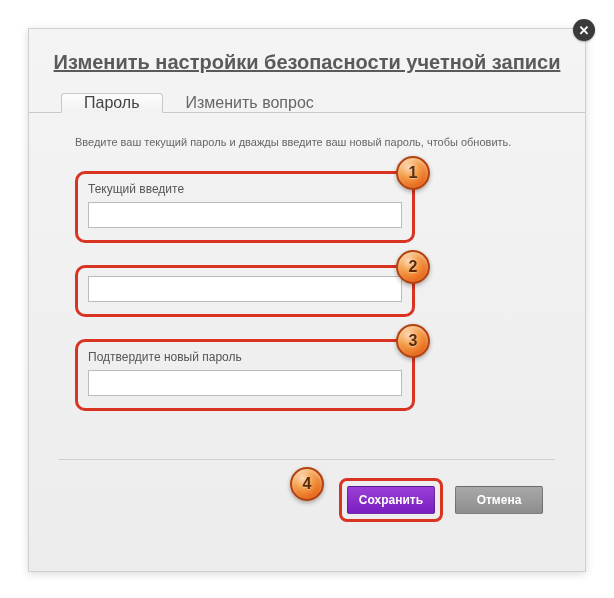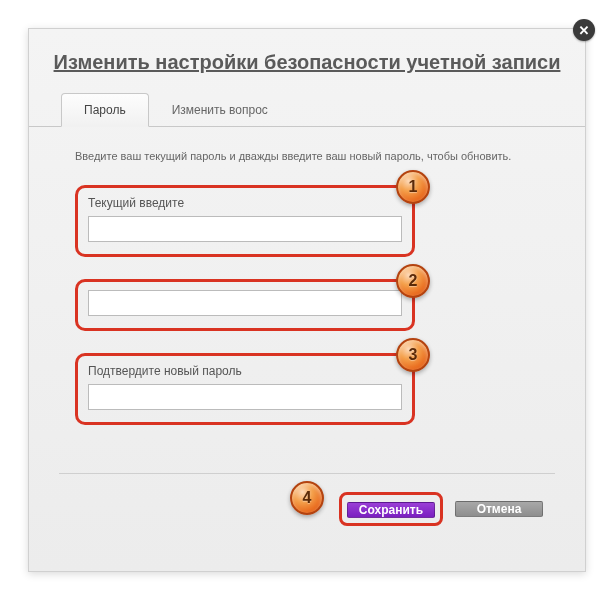--- a/index.html
+++ b/index.html
@@ -45,22 +45,22 @@
   padding: 22px 20px 18px;
   text-decoration: underline;
 }
 .tabs {
   display: flex;
   padding-left: 32px;
   border-bottom: 1px solid #c8c8c8;
   position: relative;
 }
 .tab {
-  padding: 9px 22px;
-  font-size: 12px;
+  padding: 0 22px;
+  font-size: 16px;
   color: #666;
   cursor: pointer;
   border: 1px solid transparent;
   border-bottom: none;
   position: relative;
   bottom: -1px;
 }
 .tab.active {
   background: linear-gradient(to bottom, #fdfdfd, #f1f1f1);
   border: 1px solid #c8c8c8;
@@ -145,21 +145,21 @@
   position: relative;
 }
 .btn-wrap {
   position: relative;
   border: 3px solid #d93322;
   border-radius: 8px;
   padding: 5px;
 }
 .btn {
   min-width: 88px;
-  height: 16px;
+  height: 28px;
   border: 1px solid rgba(0,0,0,0.25);
   font-size: 12px;
   font-weight: bold;
   cursor: pointer;
   border-radius: 2px;
 }
 .btn-primary {
   background: linear-gradient(to bottom, #9a3fd6, #7a1fc0);
   color: #fff;
 }

